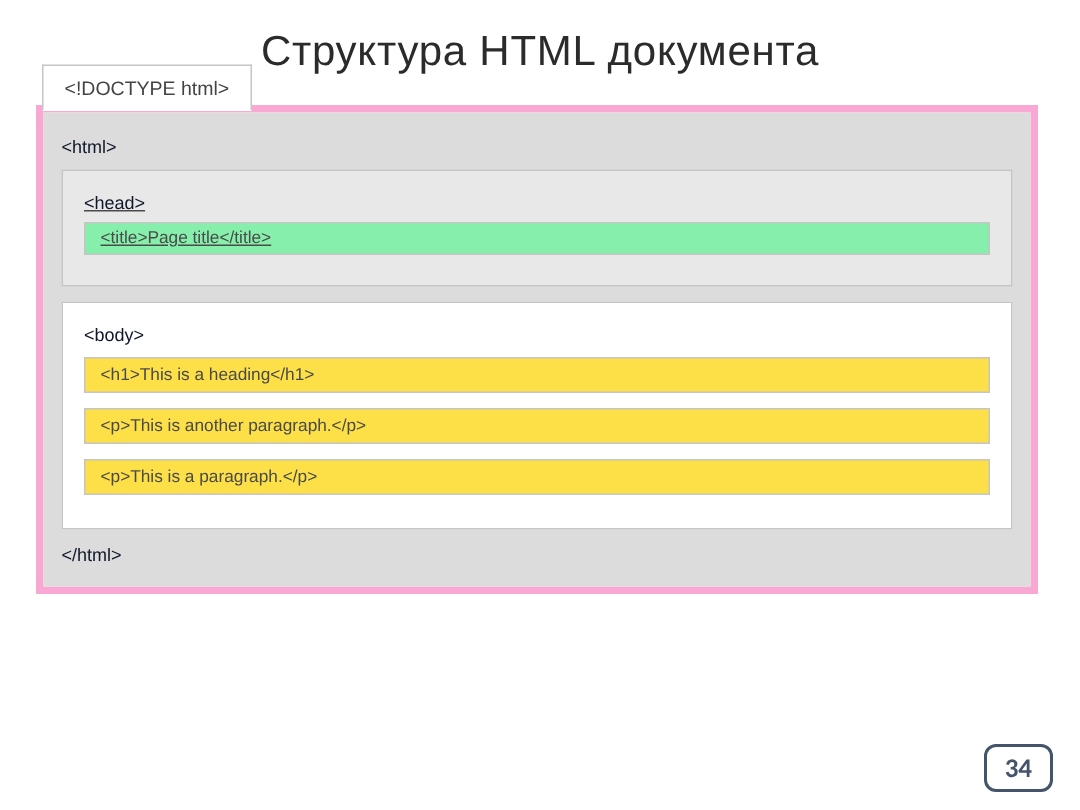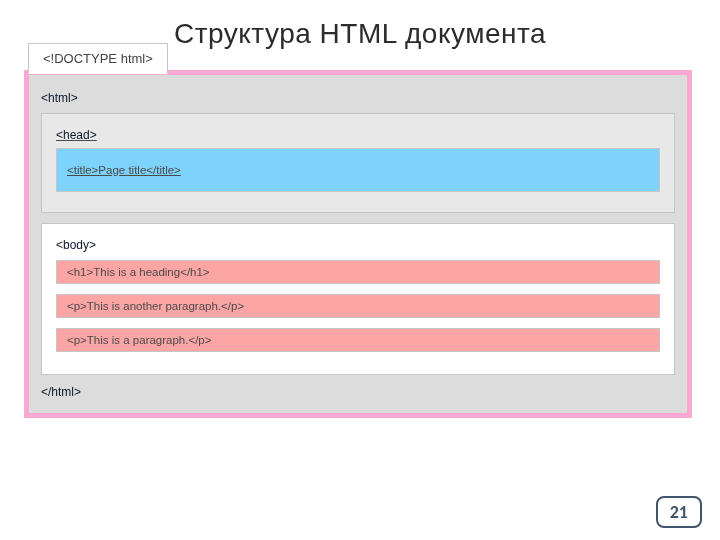--- a/index.html
+++ b/index.html
@@ -43,34 +43,34 @@
     padding: 14px 12px 12px 12px;
   }
   .head-block {
     background: #e8e8e8;
     border: 1px solid #c5c5c5;
     padding: 12px 14px 12px 14px;
     margin: 8px 0 10px 0;
     text-decoration: underline;
   }
   .title-block {
-    background: #7dd3fc;
+    background: #86efac;
     border: 1px solid #c5c5c5;
-    padding: 15px 10px;
+    padding: 4px 10px;
     margin: 6px 0 8px 0;
     font-size: 11.5px;
   }
   .body-block {
     background: #ffffff;
     border: 1px solid #c5c5c5;
     padding: 12px 14px 12px 14px;
     margin: 0 0 10px 0;
   }
   .element-row {
-    background: #fca5a5;
+    background: #fde047;
     border: 1px solid #c5c5c5;
     padding: 5px 10px;
     margin: 8px 0 10px 0;
     font-size: 11.5px;
   }
   .tag-line {
     color: #0f172a;
     margin: 2px 0;
   }
   .page-number {
@@ -107,13 +107,13 @@
       <div class="tag-line">&lt;body&gt;</div>
       <div class="element-row">&lt;h1&gt;This is a heading&lt;/h1&gt;</div>
       <div class="element-row">&lt;p&gt;This is another paragraph.&lt;/p&gt;</div>
       <div class="element-row">&lt;p&gt;This is a paragraph.&lt;/p&gt;</div>
     </div>
 
     <div class="tag-line">&lt;/html&gt;</div>
   </div>
 </div>
 
-<div class="page-number">21</div>
+<div class="page-number">34</div>
 
 </body></html>

